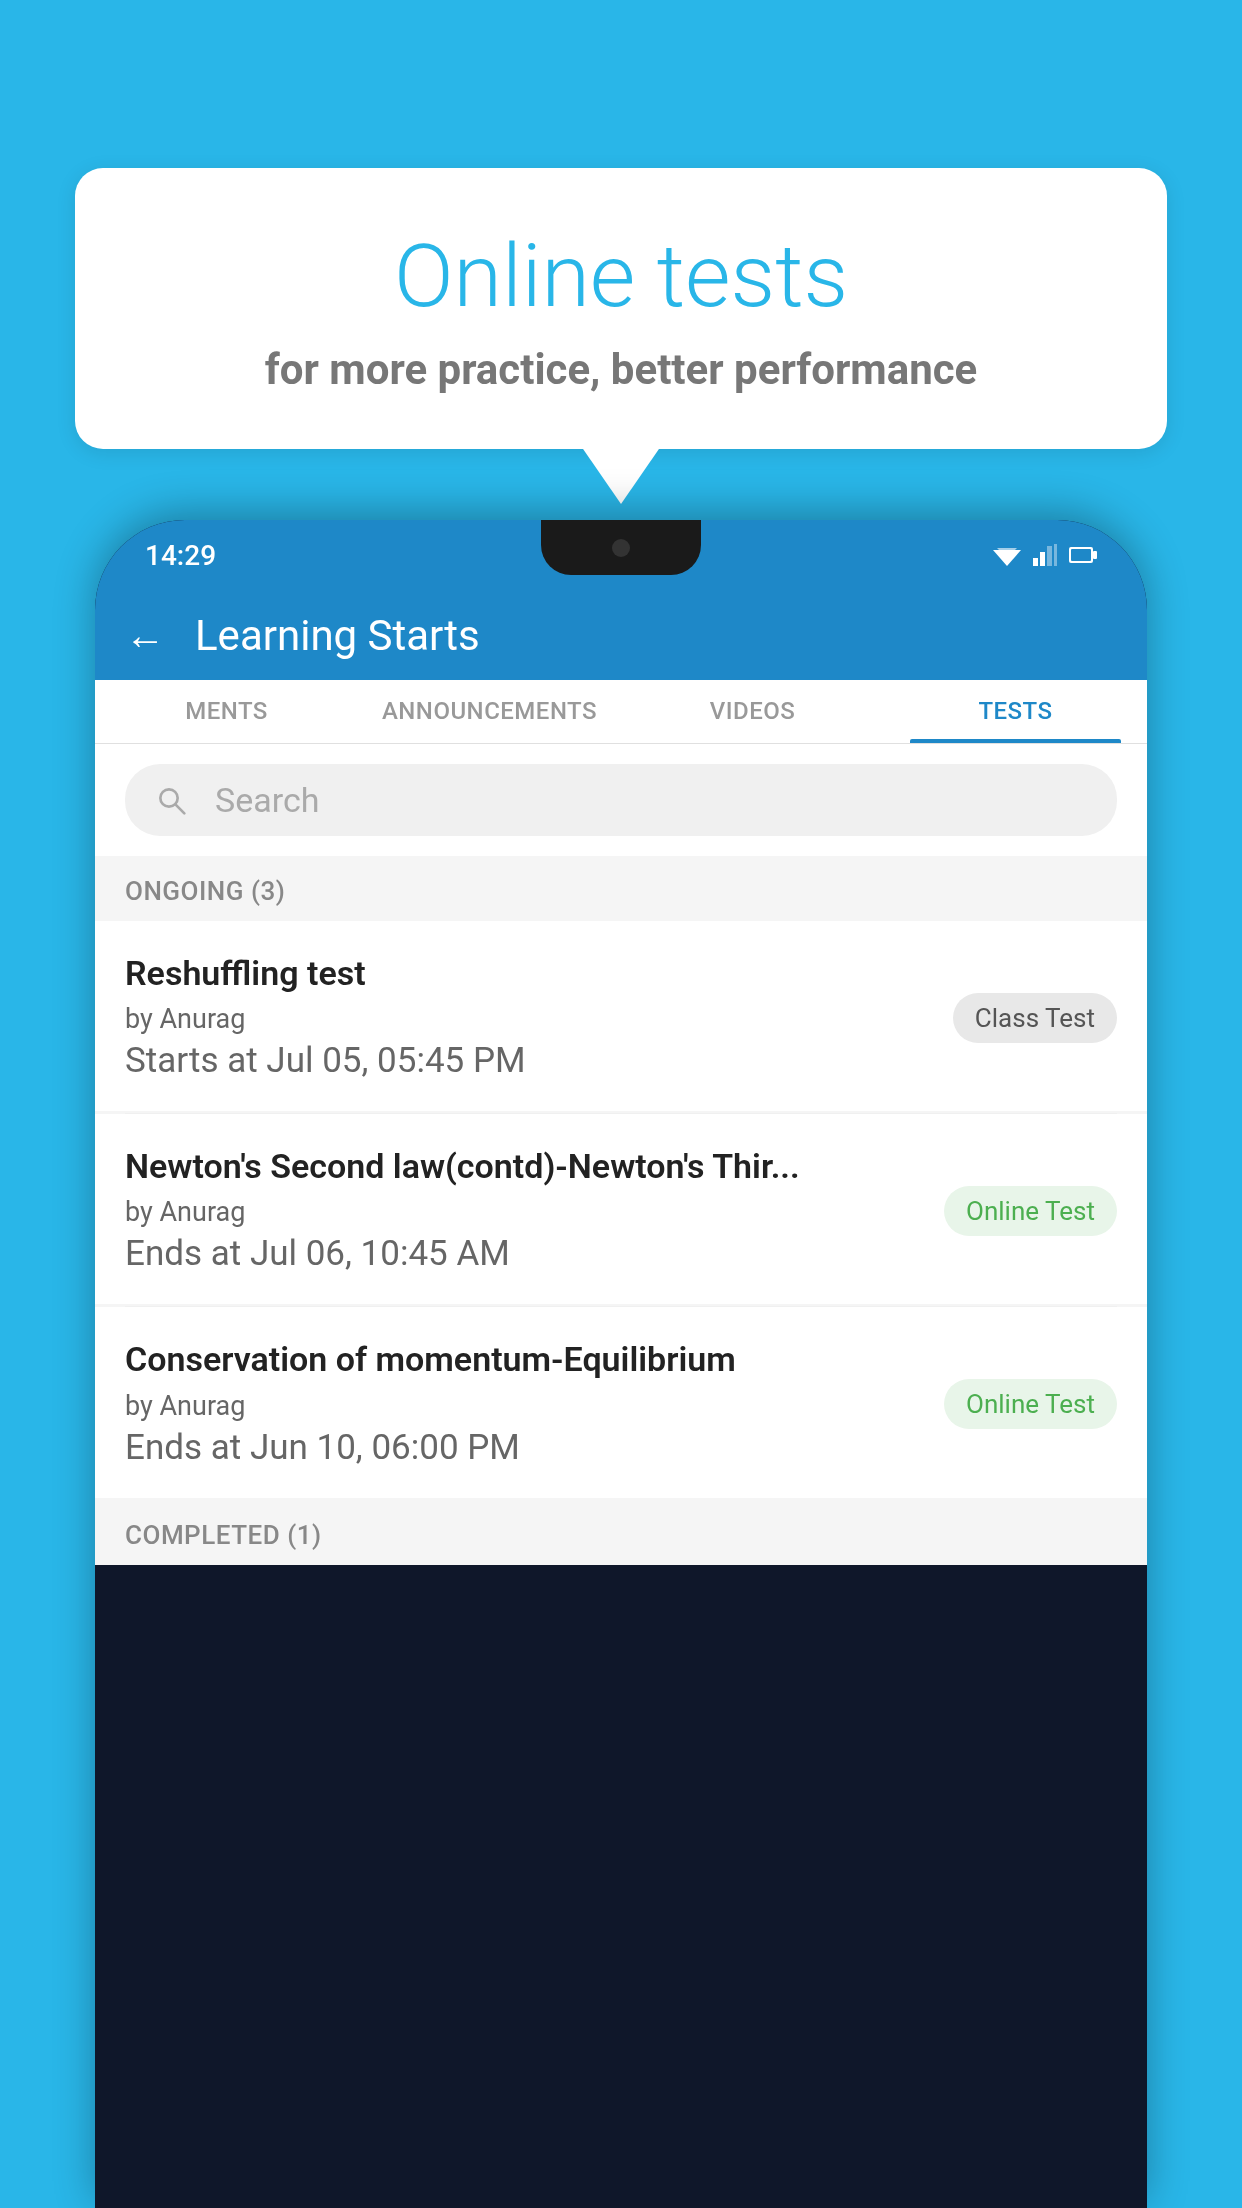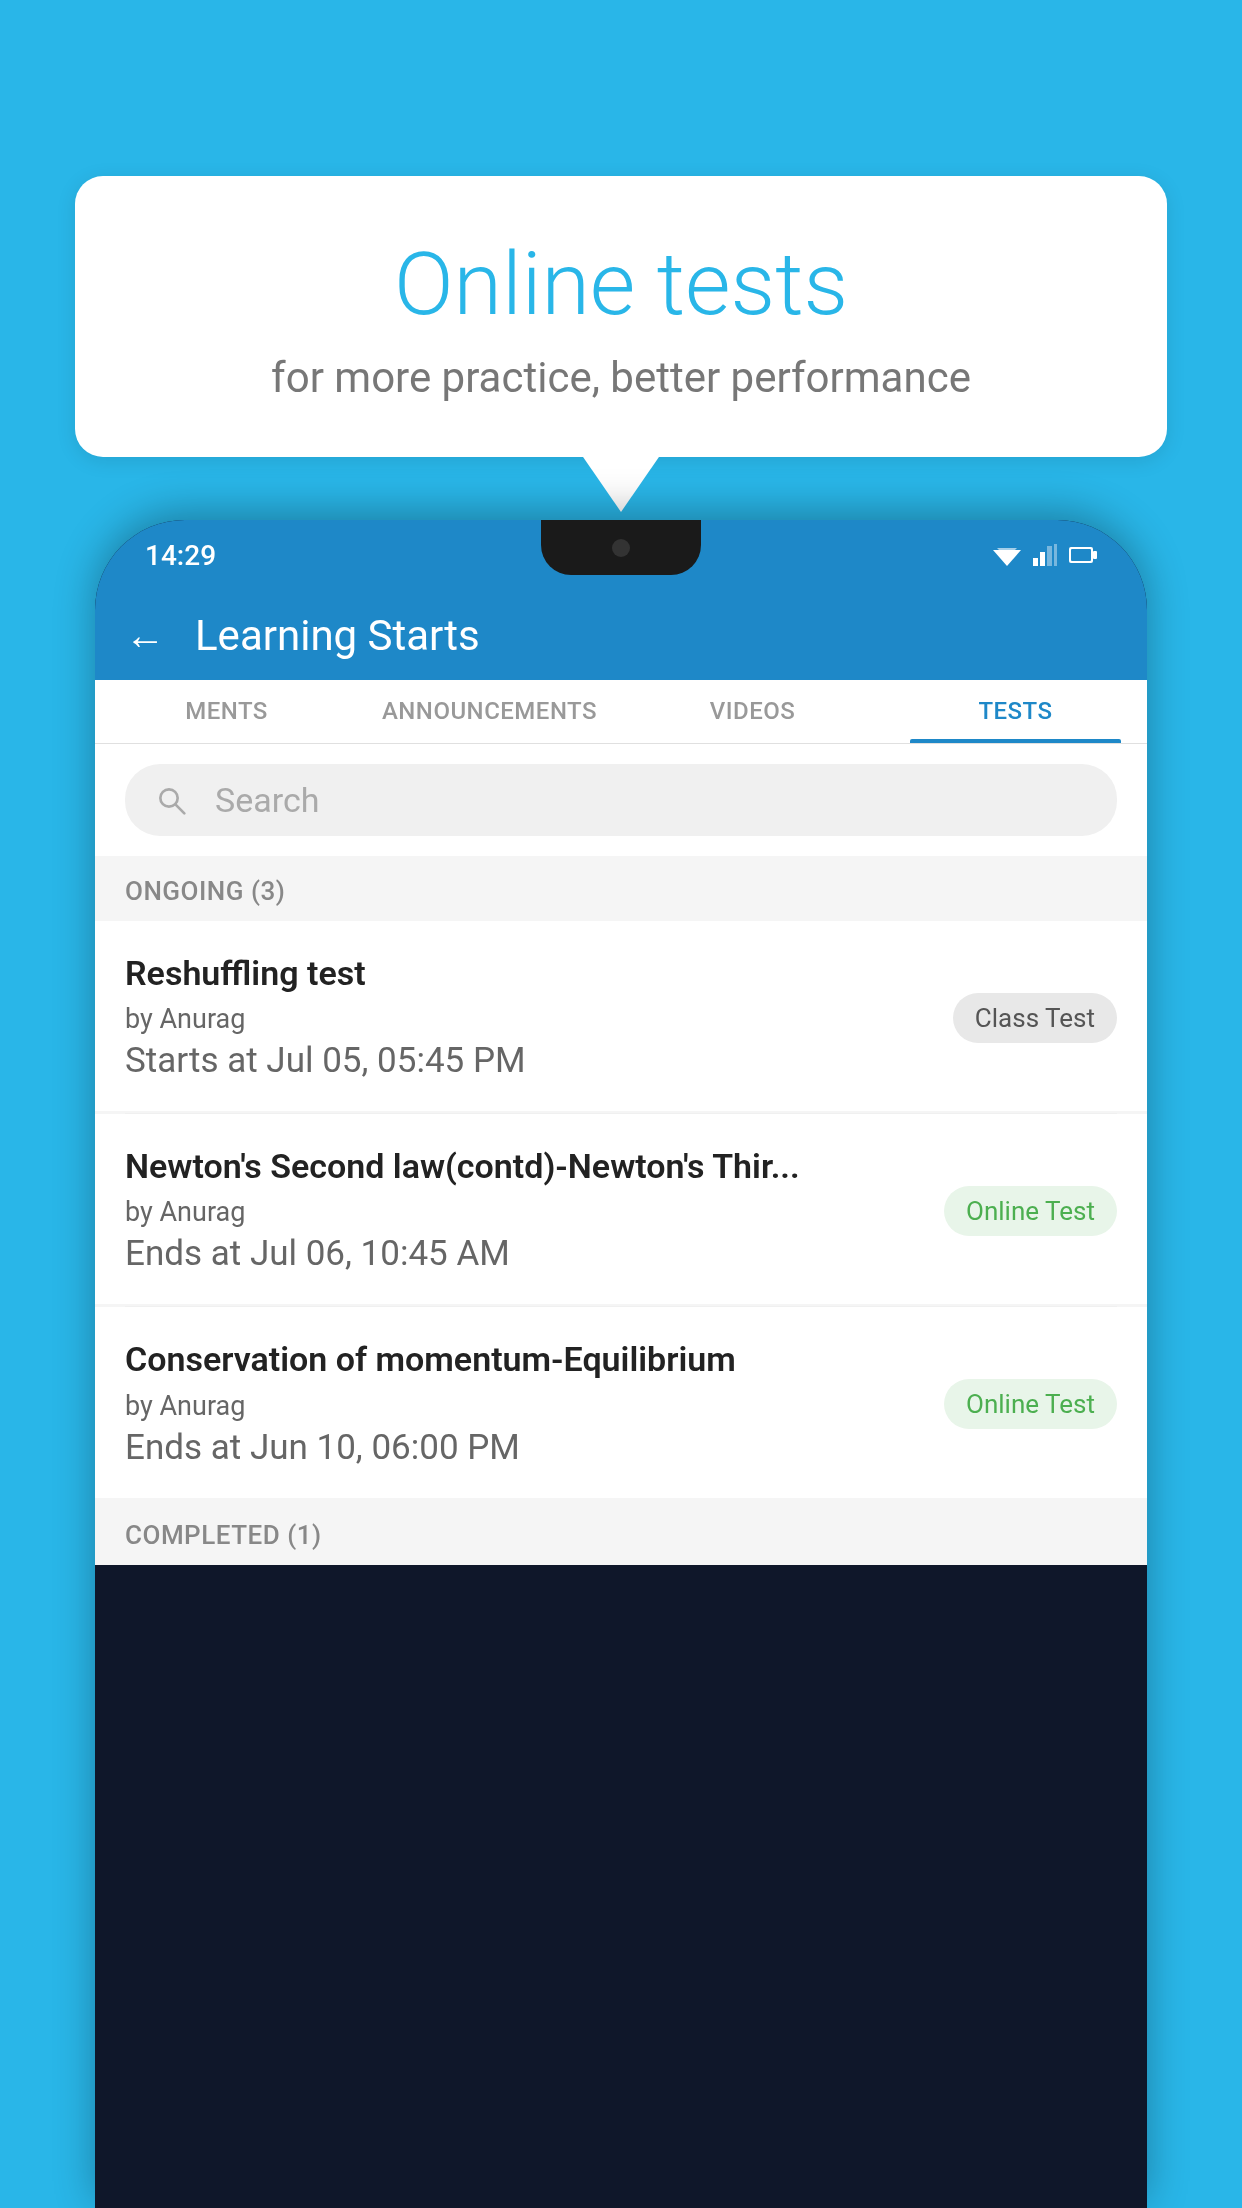--- a/index.html
+++ b/index.html
@@ -9,21 +9,21 @@
       height: 2208px;
       background-color: #29b6e8;
       font-family: 'Roboto', Arial, sans-serif;
       overflow: hidden;
       position: relative;
     }
 
     
     .speech-bubble {
       position: absolute;
-      top: 176px;
+      top: 168px;
       left: 75px;
       right: 75px;
       background: white;
       border-radius: 28px;
       padding: 60px 50px 55px;
       box-shadow: 0 4px 20px rgba(0,0,0,0.1);
     }
 
     .speech-bubble::after {
       content: '';
@@ -44,21 +44,21 @@
       font-weight: 300;
       color: #29b6e8;
       line-height: 1.1;
     }
 
     .bubble-subtitle {
       text-align: center;
       font-size: 42px;
       color: #777;
       margin-top: 20px;
-      font-weight: 400;
+      font-weight: 700;
     }
 
     
     .phone-frame {
       position: absolute;
       top: 520px;
       left: 95px;
       right: 95px;
       bottom: 0;
       background: #0f172a;

